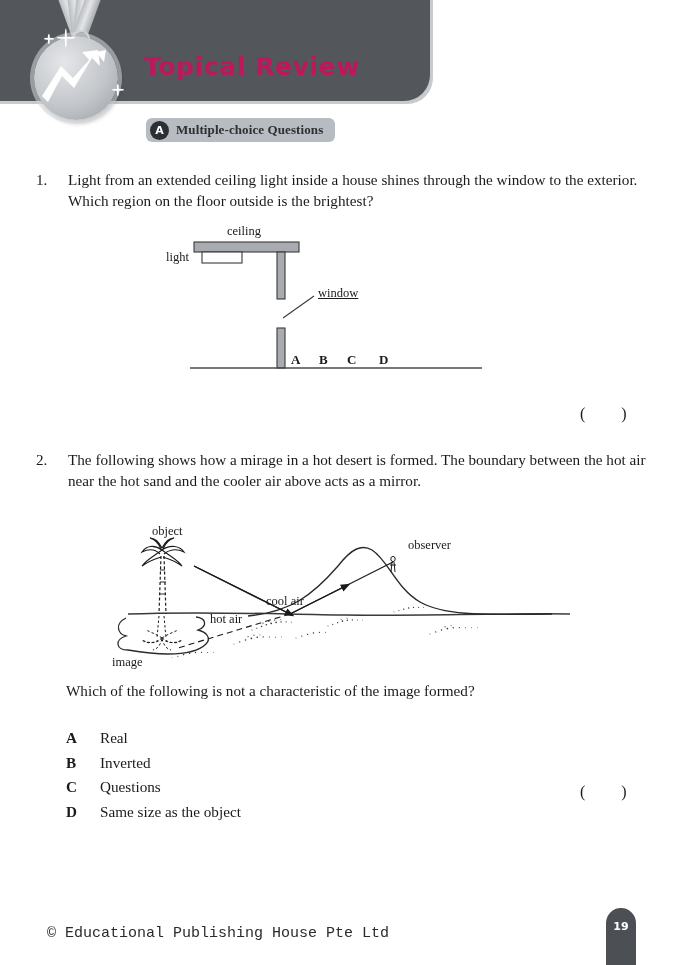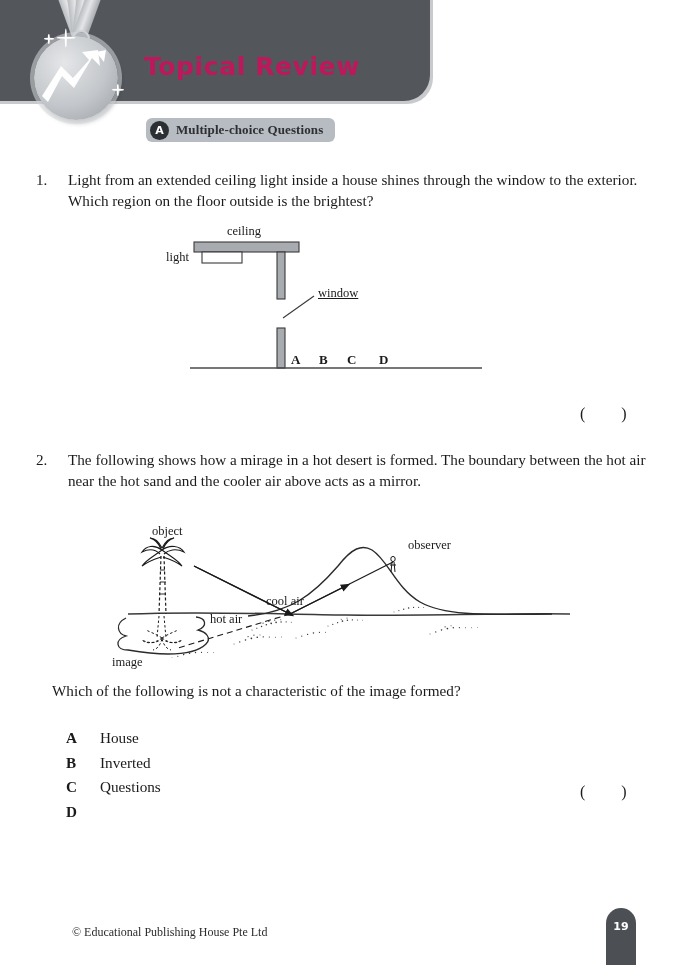--- a/index.html
+++ b/index.html
@@ -162,21 +162,21 @@
   .abcd {
     position: absolute;
     font-size: 13px;
     font-weight: bold;
     font-family: "Liberation Serif", serif;
   }
 
   
   #q2-sub {
     position: absolute;
-    left: 52px;
+    left: 66px;
     top: 682px;
     font-size: 15.2px;
   }
   .options {
     position: absolute;
     left: 66px;
     top: 726px;
     font-size: 15.2px;
     line-height: 1.62;
   }
@@ -192,24 +192,24 @@
     position: absolute;
     left: 100px;
     top: 526px;
     width: 492px;
     height: 132px;
   }
 
   
   .footer-copy {
     position: absolute;
-    left: 72px;
+    left: 47px;
     top: 925px;
-    font-family: Liberation Serif, serif;
-    font-size: 12px;
+    font-family: Liberation Mono, monospace;
+    font-size: 15px;
     color: #2b2b2b;
   }
   .page-badge {
     position: absolute;
     left: 606px;
     top: 908px;
     width: 30px;
     height: 66px;
     background: #4c4f53;
     border-radius: 15px 15px 0 0;
@@ -448,32 +448,33 @@
   <div class="d-label" style="left:110px; top:78px;margin-top:8px;">hot air</div>
   <div class="d-label" style="left:276px; top:12px;margin-left:32px;">observer</div>
   <div class="d-label" style="left:12px;  top:112px;margin-top:17px;">image</div>
 </div>
 
 <div id="q2-sub">Which of the following is not a characteristic of the image formed?</div>
 
 <div class="options">
   <div class="opt-row">
     <div class="opt-key">A</div>
-    <div>House</div>
+    <div>Real</div>
   </div>
   <div class="opt-row">
     <div class="opt-key">B</div>
     <div>Inverted</div>
   </div>
   <div class="opt-row">
     <div class="opt-key">C</div>
     <div>Questions</div>
   </div>
   <div class="opt-row">
     <div class="opt-key">D</div>
+    <div>Same size as the object</div>
   </div>
 </div>
 
 <div class="answer-bracket" id="q2-bracket">(     )</div>
 
 <div class="bleed">
   &nbsp;&nbsp;&nbsp;&nbsp;&nbsp;&nbsp;&nbsp;&nbsp;&nbsp;&nbsp;&nbsp;&nbsp;&nbsp;&nbsp;&nbsp;&nbsp;
 </div>
 
 <div class="footer-copy">© Educational Publishing House Pte Ltd</div>

